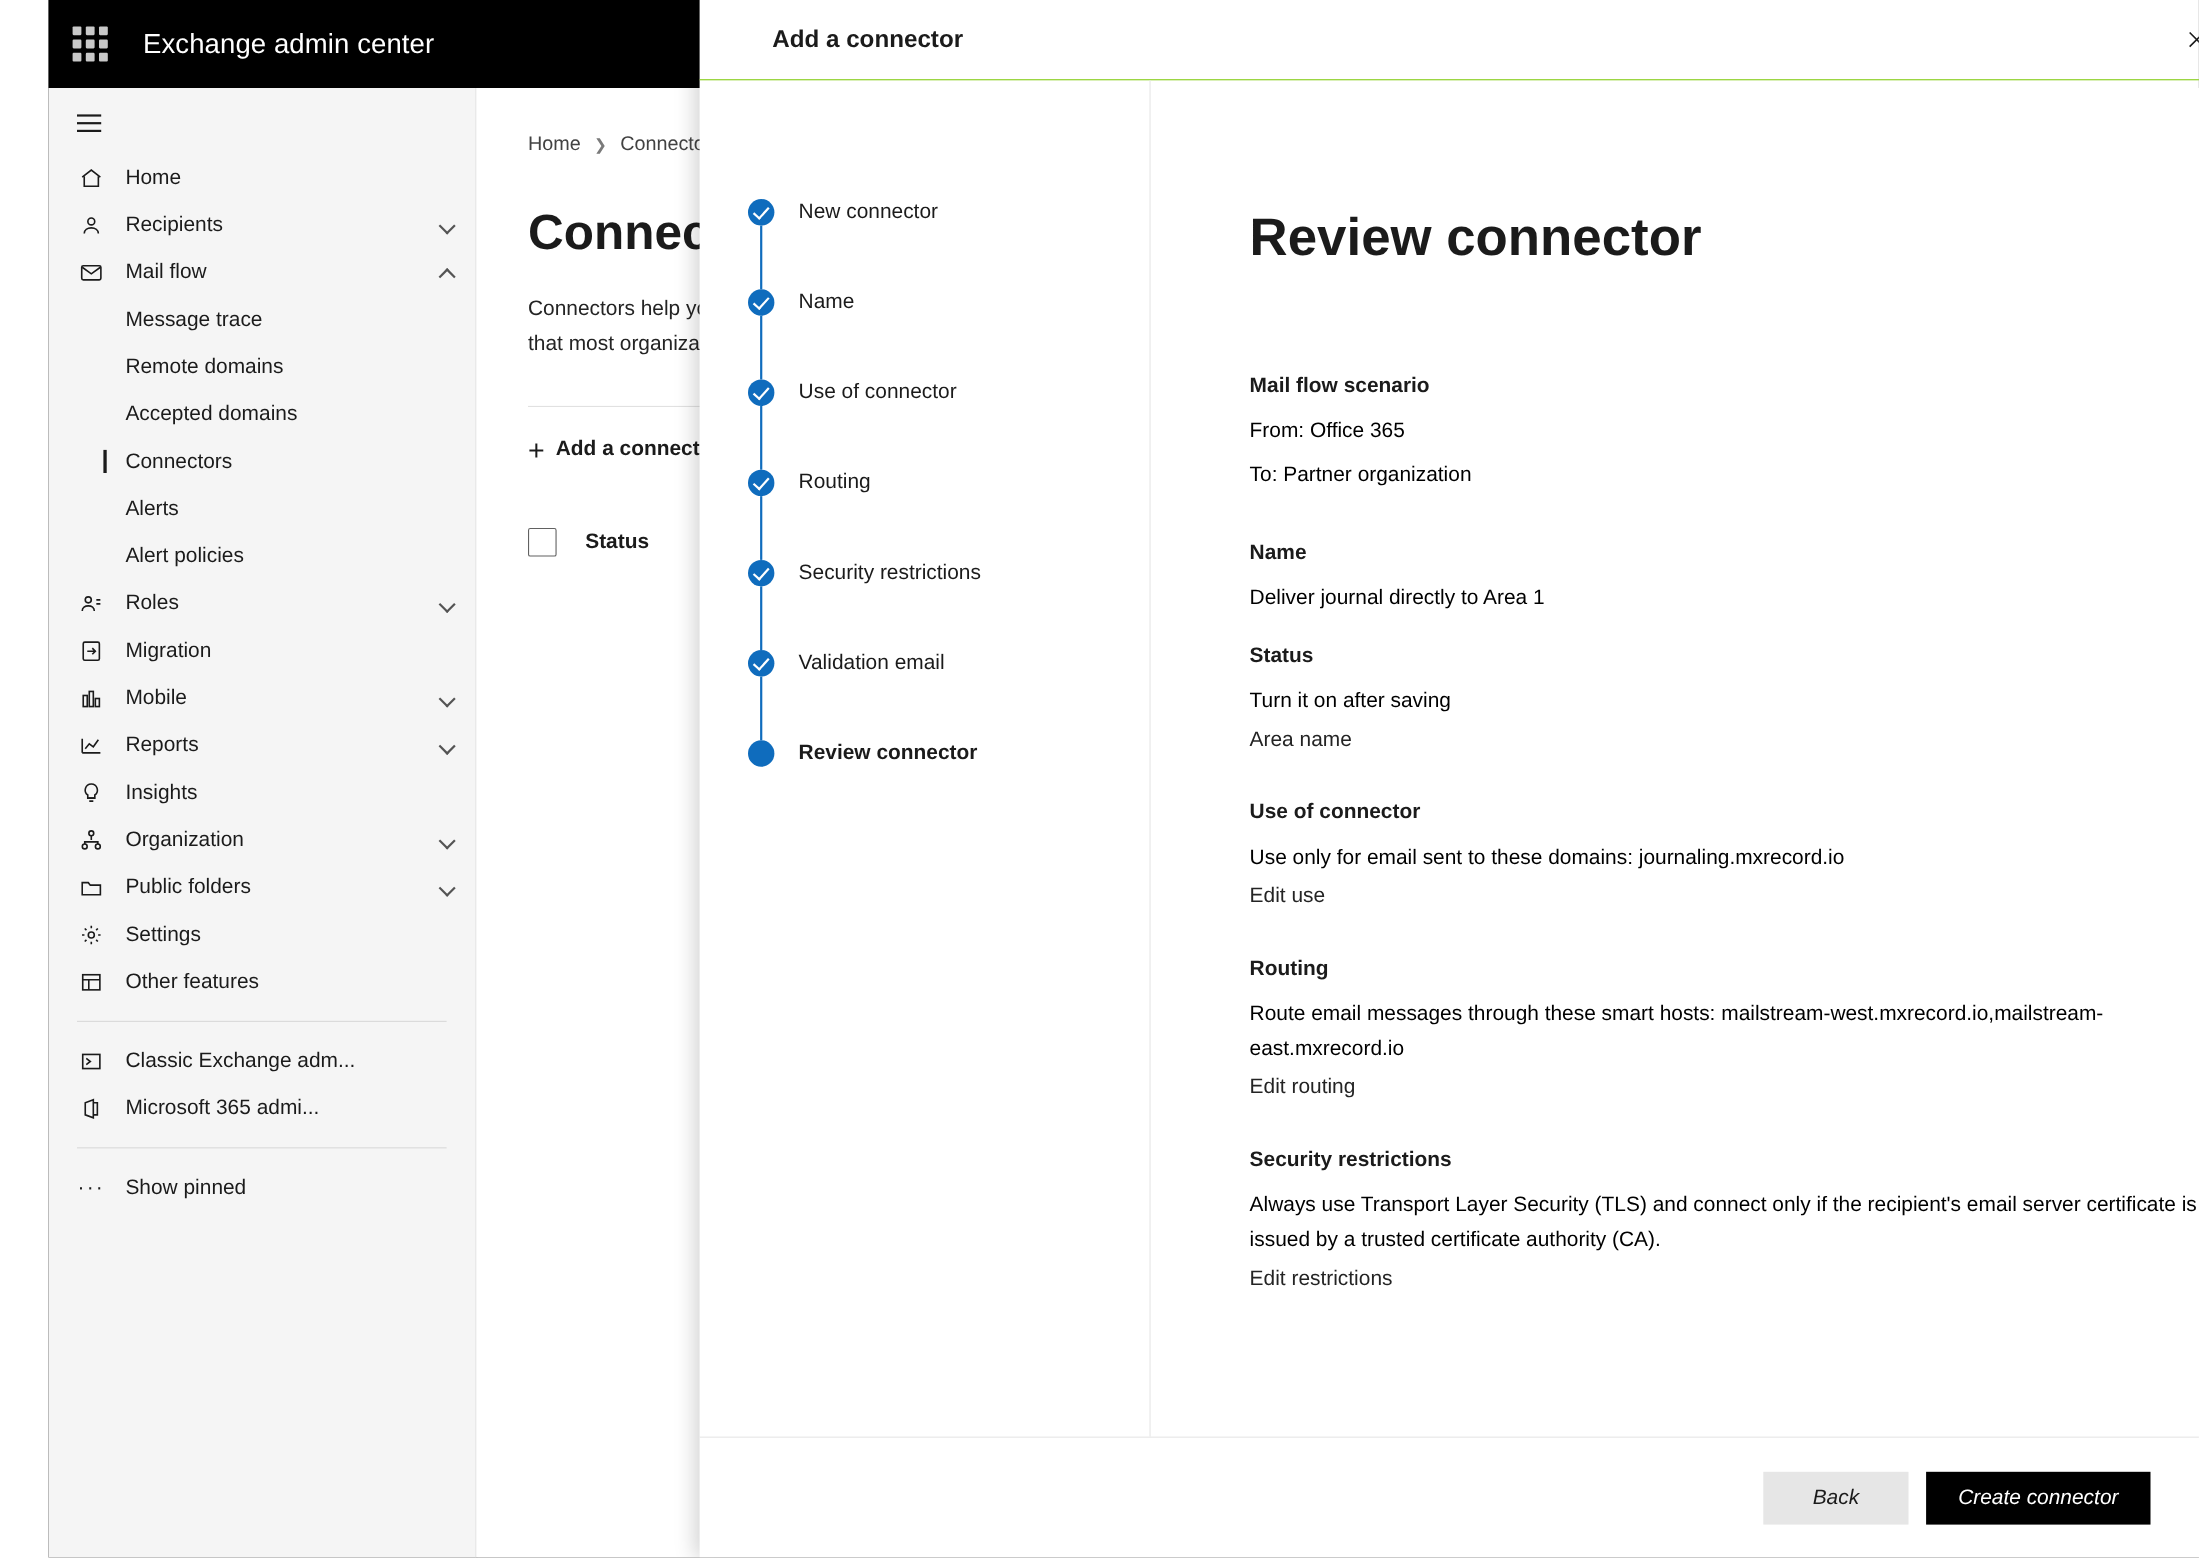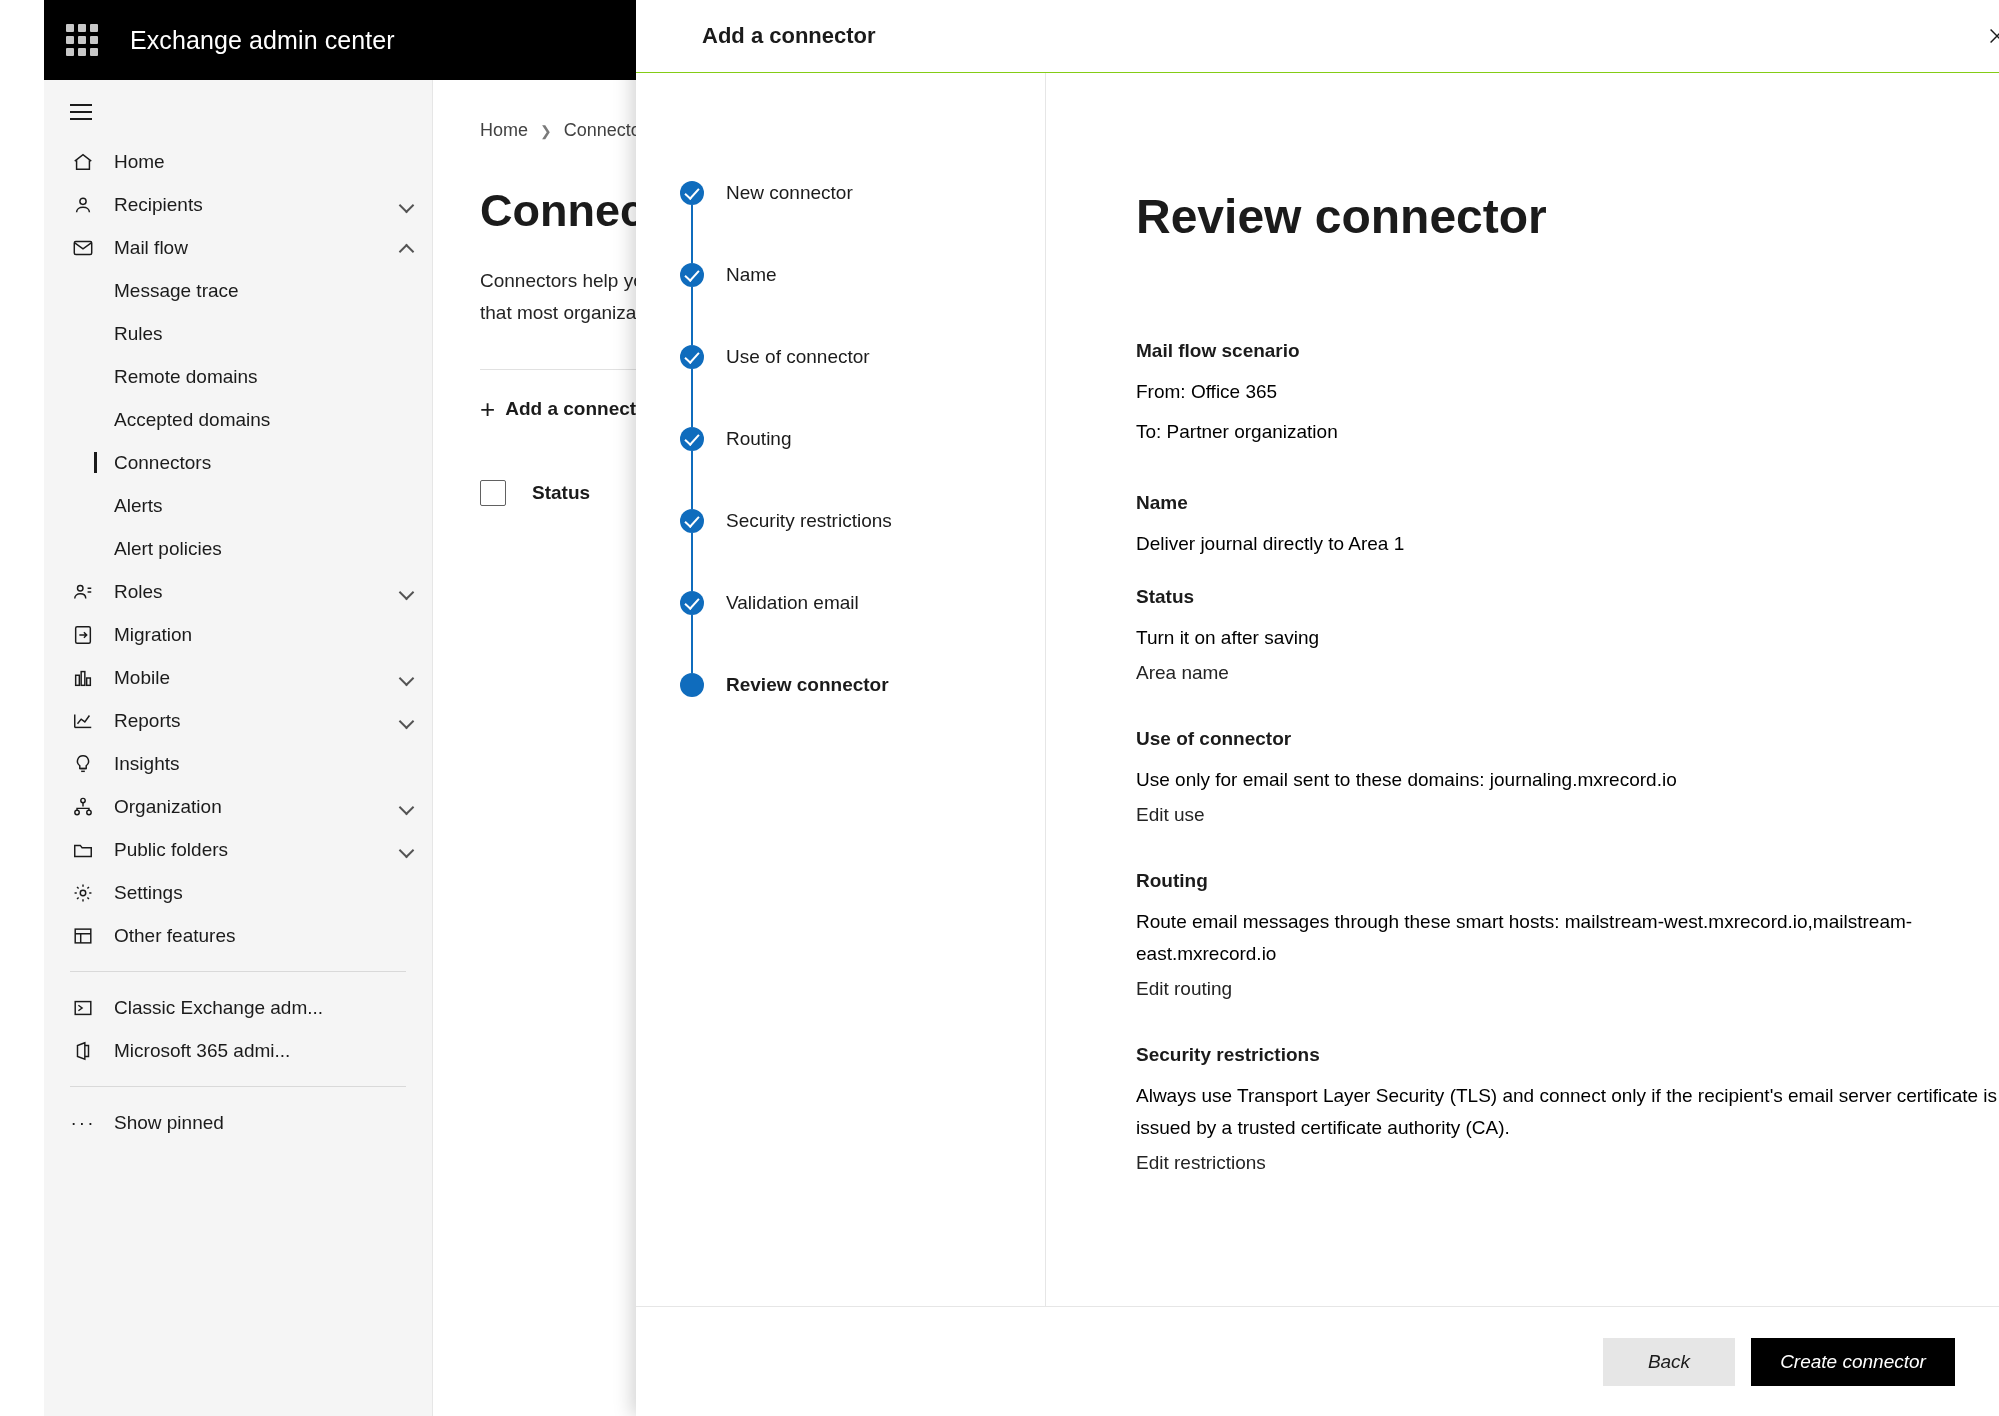--- a/index.html
+++ b/index.html
@@ -384,23 +384,20 @@
             </svg>
         </span>
         <span class="lbl">Mail flow</span>
         <span class="chev up"></span>
       </div>
 
       <div class="nav-sub">
           <span>Message trace</span>
         </div>
       <div class="nav-sub">
-          <span>Rules</span>
-        </div>
-      <div class="nav-sub">
           <span>Remote domains</span>
         </div>
       <div class="nav-sub">
           <span>Accepted domains</span>
         </div>
       <div class="nav-sub selected">
           <span>Connectors</span>
         </div>
       <div class="nav-sub">
           <span>Alerts</span>

